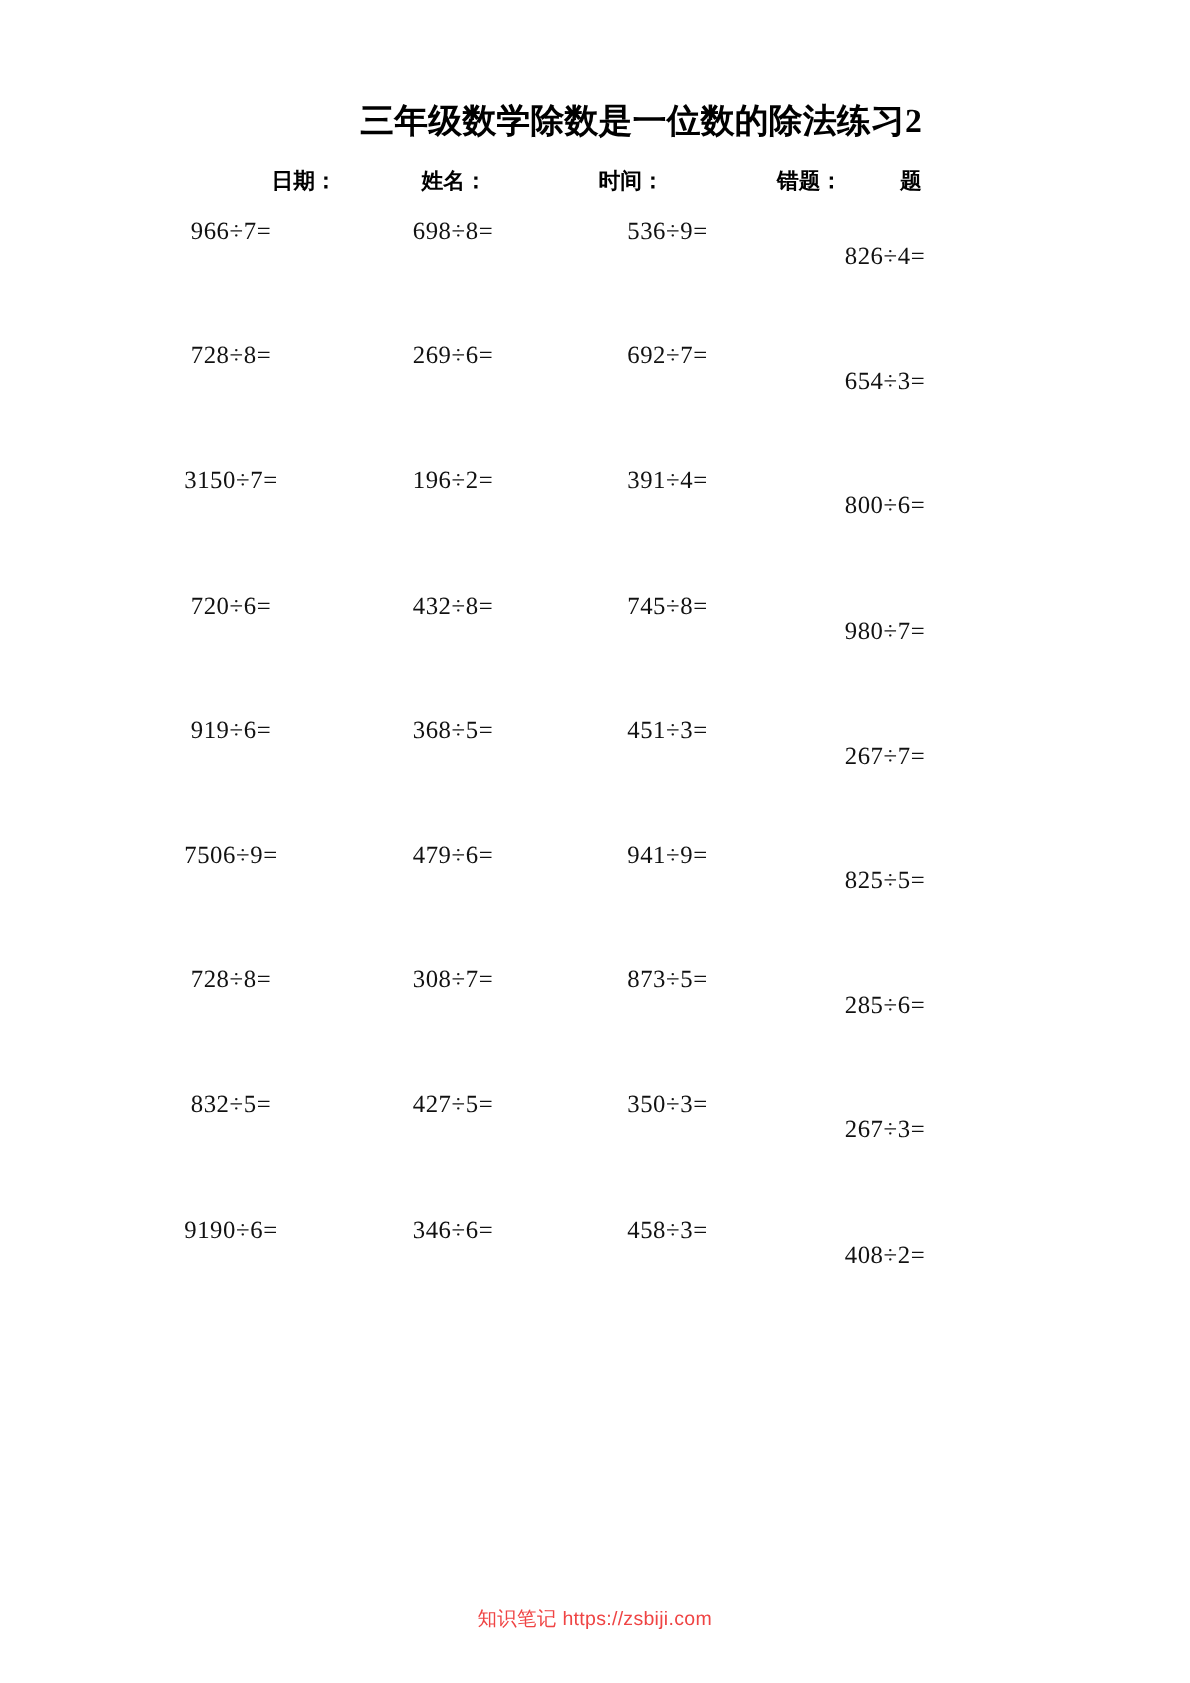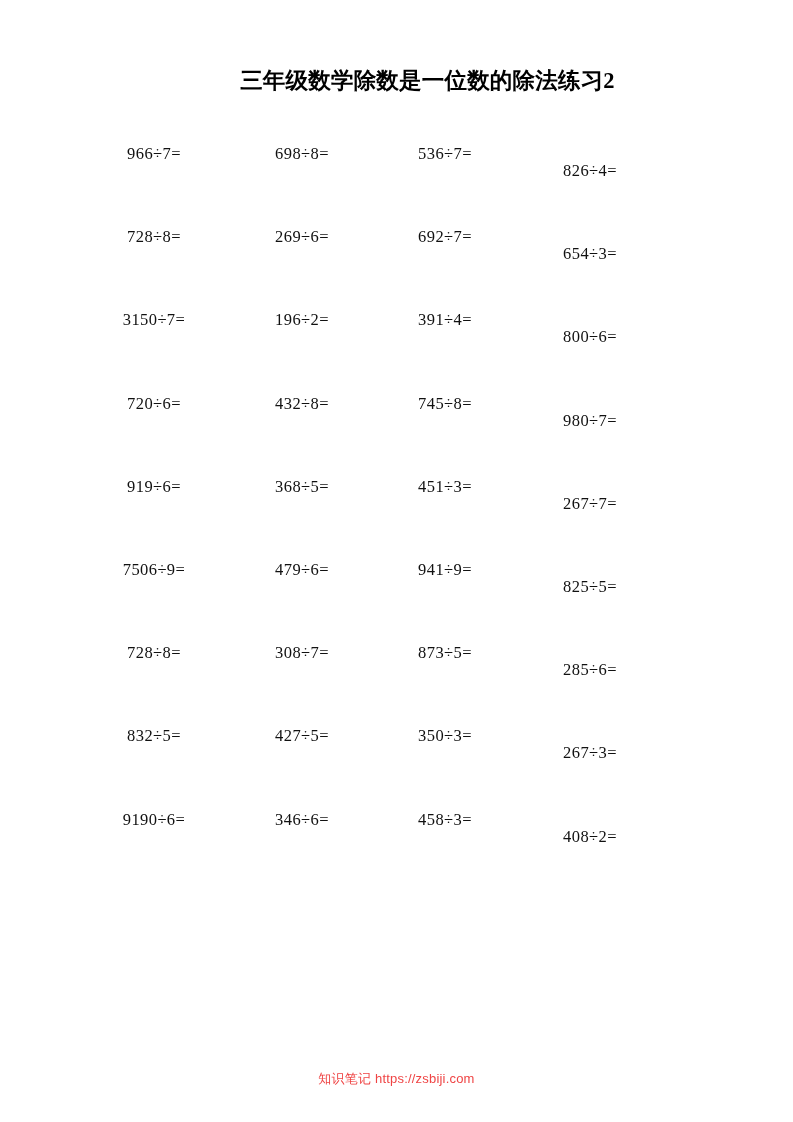--- a/index.html
+++ b/index.html
@@ -106,26 +106,33 @@
     white-space: nowrap;
   }
 </style>
 </head>
 <body>
 
 <div class="page">
 
   <div class="worksheet-title">三年级数学除数是一位数的除法练习2</div>
 
+  <div class="info-row">
+    <span class="info-cell info-date">日期：</span>
+    <span class="info-cell info-name">姓名：</span>
+    <span class="info-cell info-time">时间：</span>
+    <span class="info-cell info-wrong">错题：</span>
+    <span class="info-cell info-unit">题</span>
+  </div>
 
   <div class="problem-grid">
       <div class="problem-row">
         <div class="problem-cell c0">966÷7=</div>
         <div class="problem-cell c1">698÷8=</div>
-        <div class="problem-cell c2">536÷7=</div>
+        <div class="problem-cell c2">536÷9=</div>
         <div class="problem-cell c3">826÷4=</div>
       </div>
       <div class="problem-row">
         <div class="problem-cell c0">728÷8=</div>
         <div class="problem-cell c1">269÷6=</div>
         <div class="problem-cell c2">692÷7=</div>
         <div class="problem-cell c3">654÷3=</div>
       </div>
       <div class="problem-row">
         <div class="problem-cell c0">3150÷7=</div>

